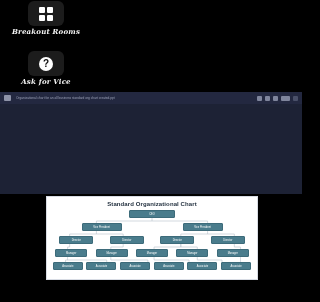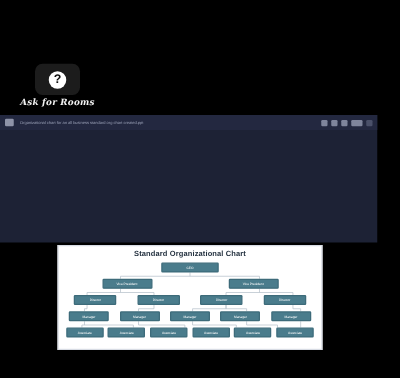--- a/index.html
+++ b/index.html
@@ -195,26 +195,37 @@
     left: 0; top: 0;
     width: 100%; height: 100%;
     pointer-events: none;
   }
 </style>
 </head>
 <body>
 
 <div id="overlay-panel">
 
+  <div class="overlay-action" id="action-breakout">
+    <div class="tile">
+      <span class="grid-glyph">
+        <i></i>
+          <i></i>
+          <i></i>
+          <i></i>
+      </span>
+    </div>
+    <div class="tile-caption">Breakout Rooms</div>
+  </div>
 
   <div class="overlay-action" id="action-help">
     <div class="tile">
       <span class="qmark-glyph">?</span>
     </div>
-    <div class="tile-caption">Ask for Rooms</div>
+    <div class="tile-caption">Ask for Vice</div>
   </div>
 
 </div>
 
 <div id="app-window">
 
   <div id="toolbar">
     <span id="toolbar-menu-icon"></span>
     <span id="toolbar-title">Organizational chart for an all business standard org chart created.ppt</span>
     <span class="tool-icon"></span>

